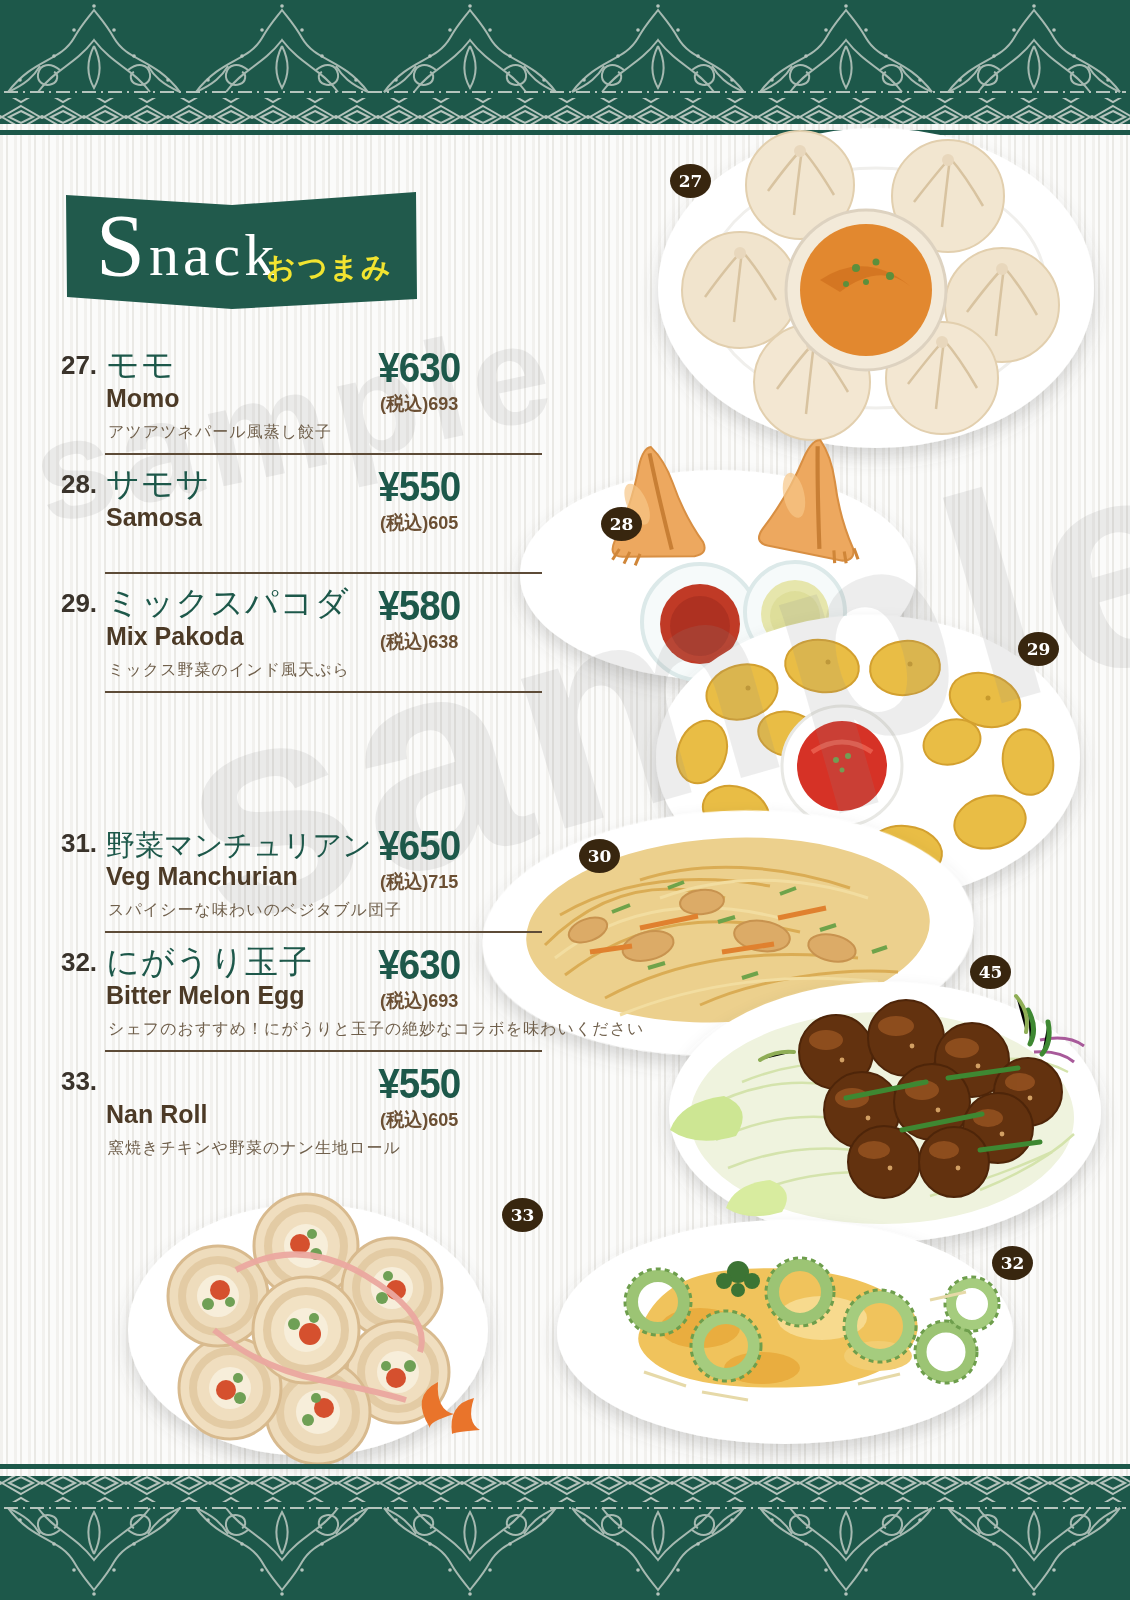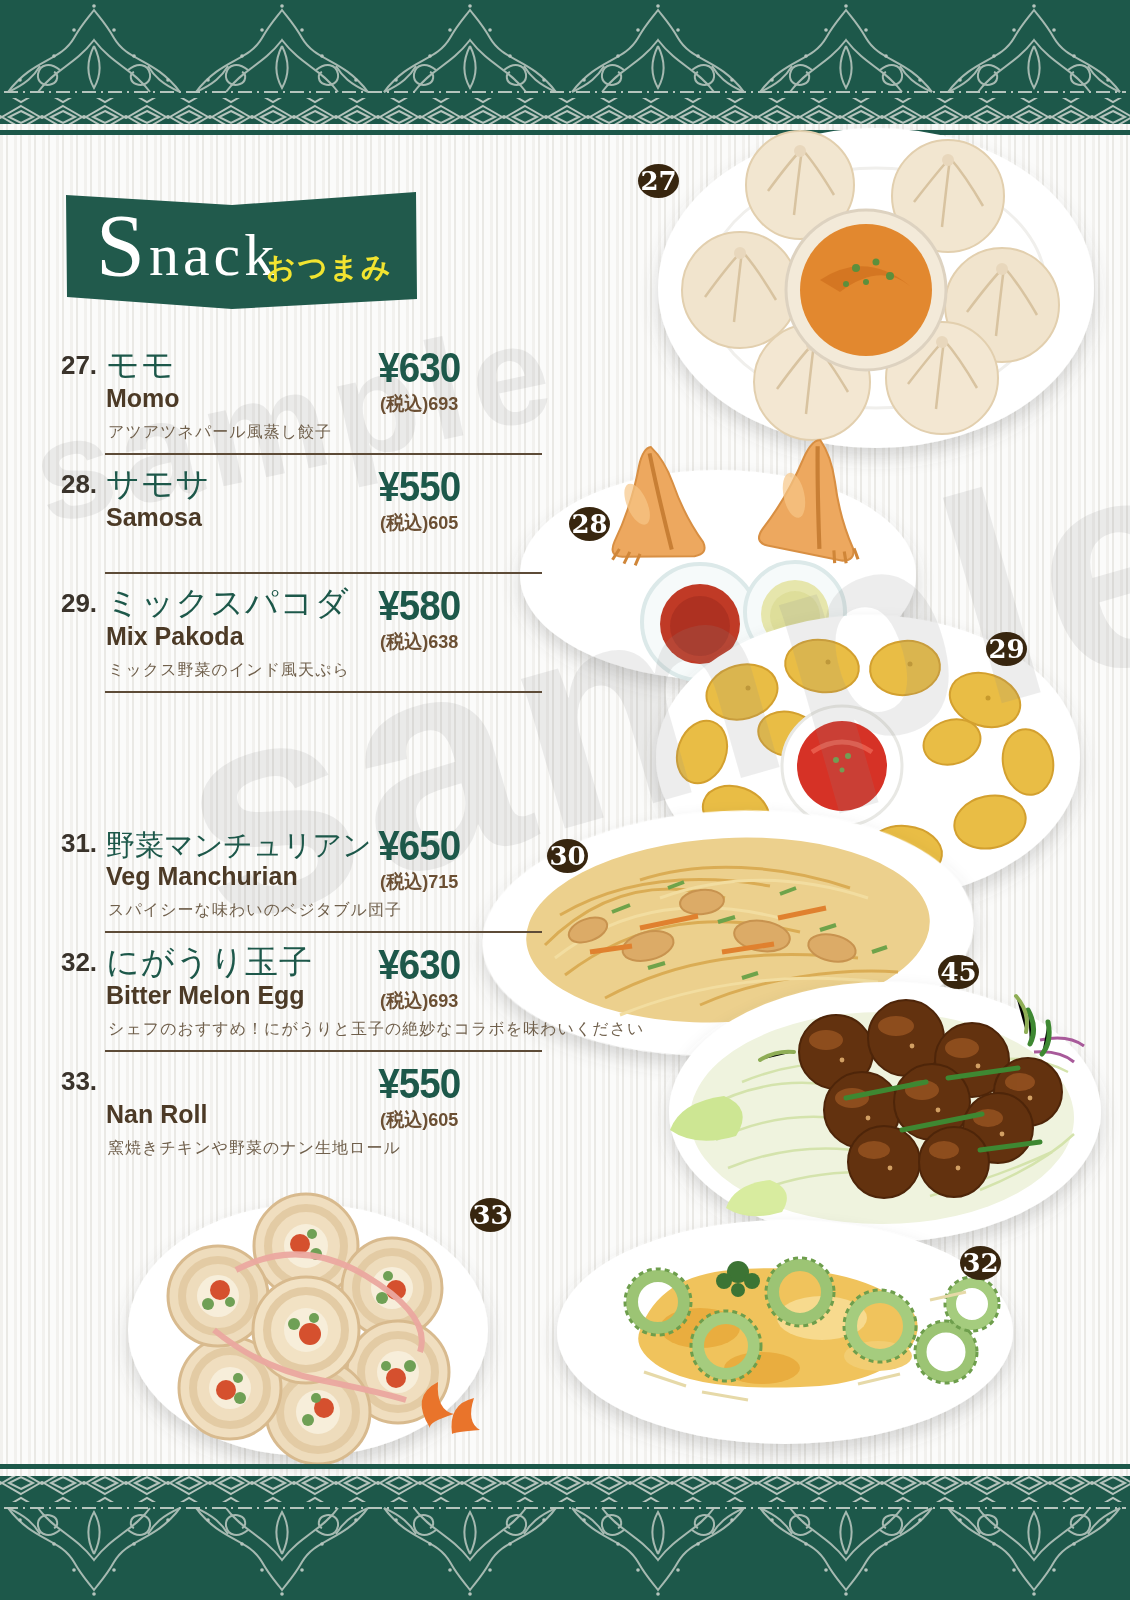--- a/index.html
+++ b/index.html
@@ -47,21 +47,21 @@
   .tax{position:absolute;right:2px;top:48px;font-size:19px;font-weight:bold;color:var(--tax-brown);
        transform:scaleX(.95);transform-origin:100% 50%;white-space:nowrap;}
   .desc{position:absolute;left:48px;top:79px;font-size:16px;color:#70604c;letter-spacing:1px;
         font-family:"Liberation Serif","DejaVu Serif",serif;white-space:nowrap;}
   .divider{position:absolute;left:45px;top:110px;width:437px;height:2px;background:#5d4b37;}
 
   
   .badge{
     position:absolute;width:41px;height:34px;border-radius:50%;
     background:var(--badge);color:#fff;display:flex;align-items:center;justify-content:center;
-    font-family:"DejaVu Serif","Liberation Serif",serif;font-weight:bold;font-size:26px;
+    font-family:"DejaVu Serif","Liberation Serif",serif;font-weight:bold;font-size:17px;margin-left:32px;
   }
 
   .photos{position:absolute;left:0;top:0;}
 
   
   .wm{position:absolute;font-weight:bold;color:#8d8d8d;opacity:.15;pointer-events:none;
       white-space:nowrap;font-family:"Liberation Sans",sans-serif;}
   .wm1{left:36px;top:396px;font-size:140px;letter-spacing:8px;transform:rotate(-12deg);transform-origin:0 50%;}
   .wm2{left:190px;top:660px;font-size:295px;letter-spacing:6px;transform:rotate(-16deg);transform-origin:0 50%;}
 </style>

